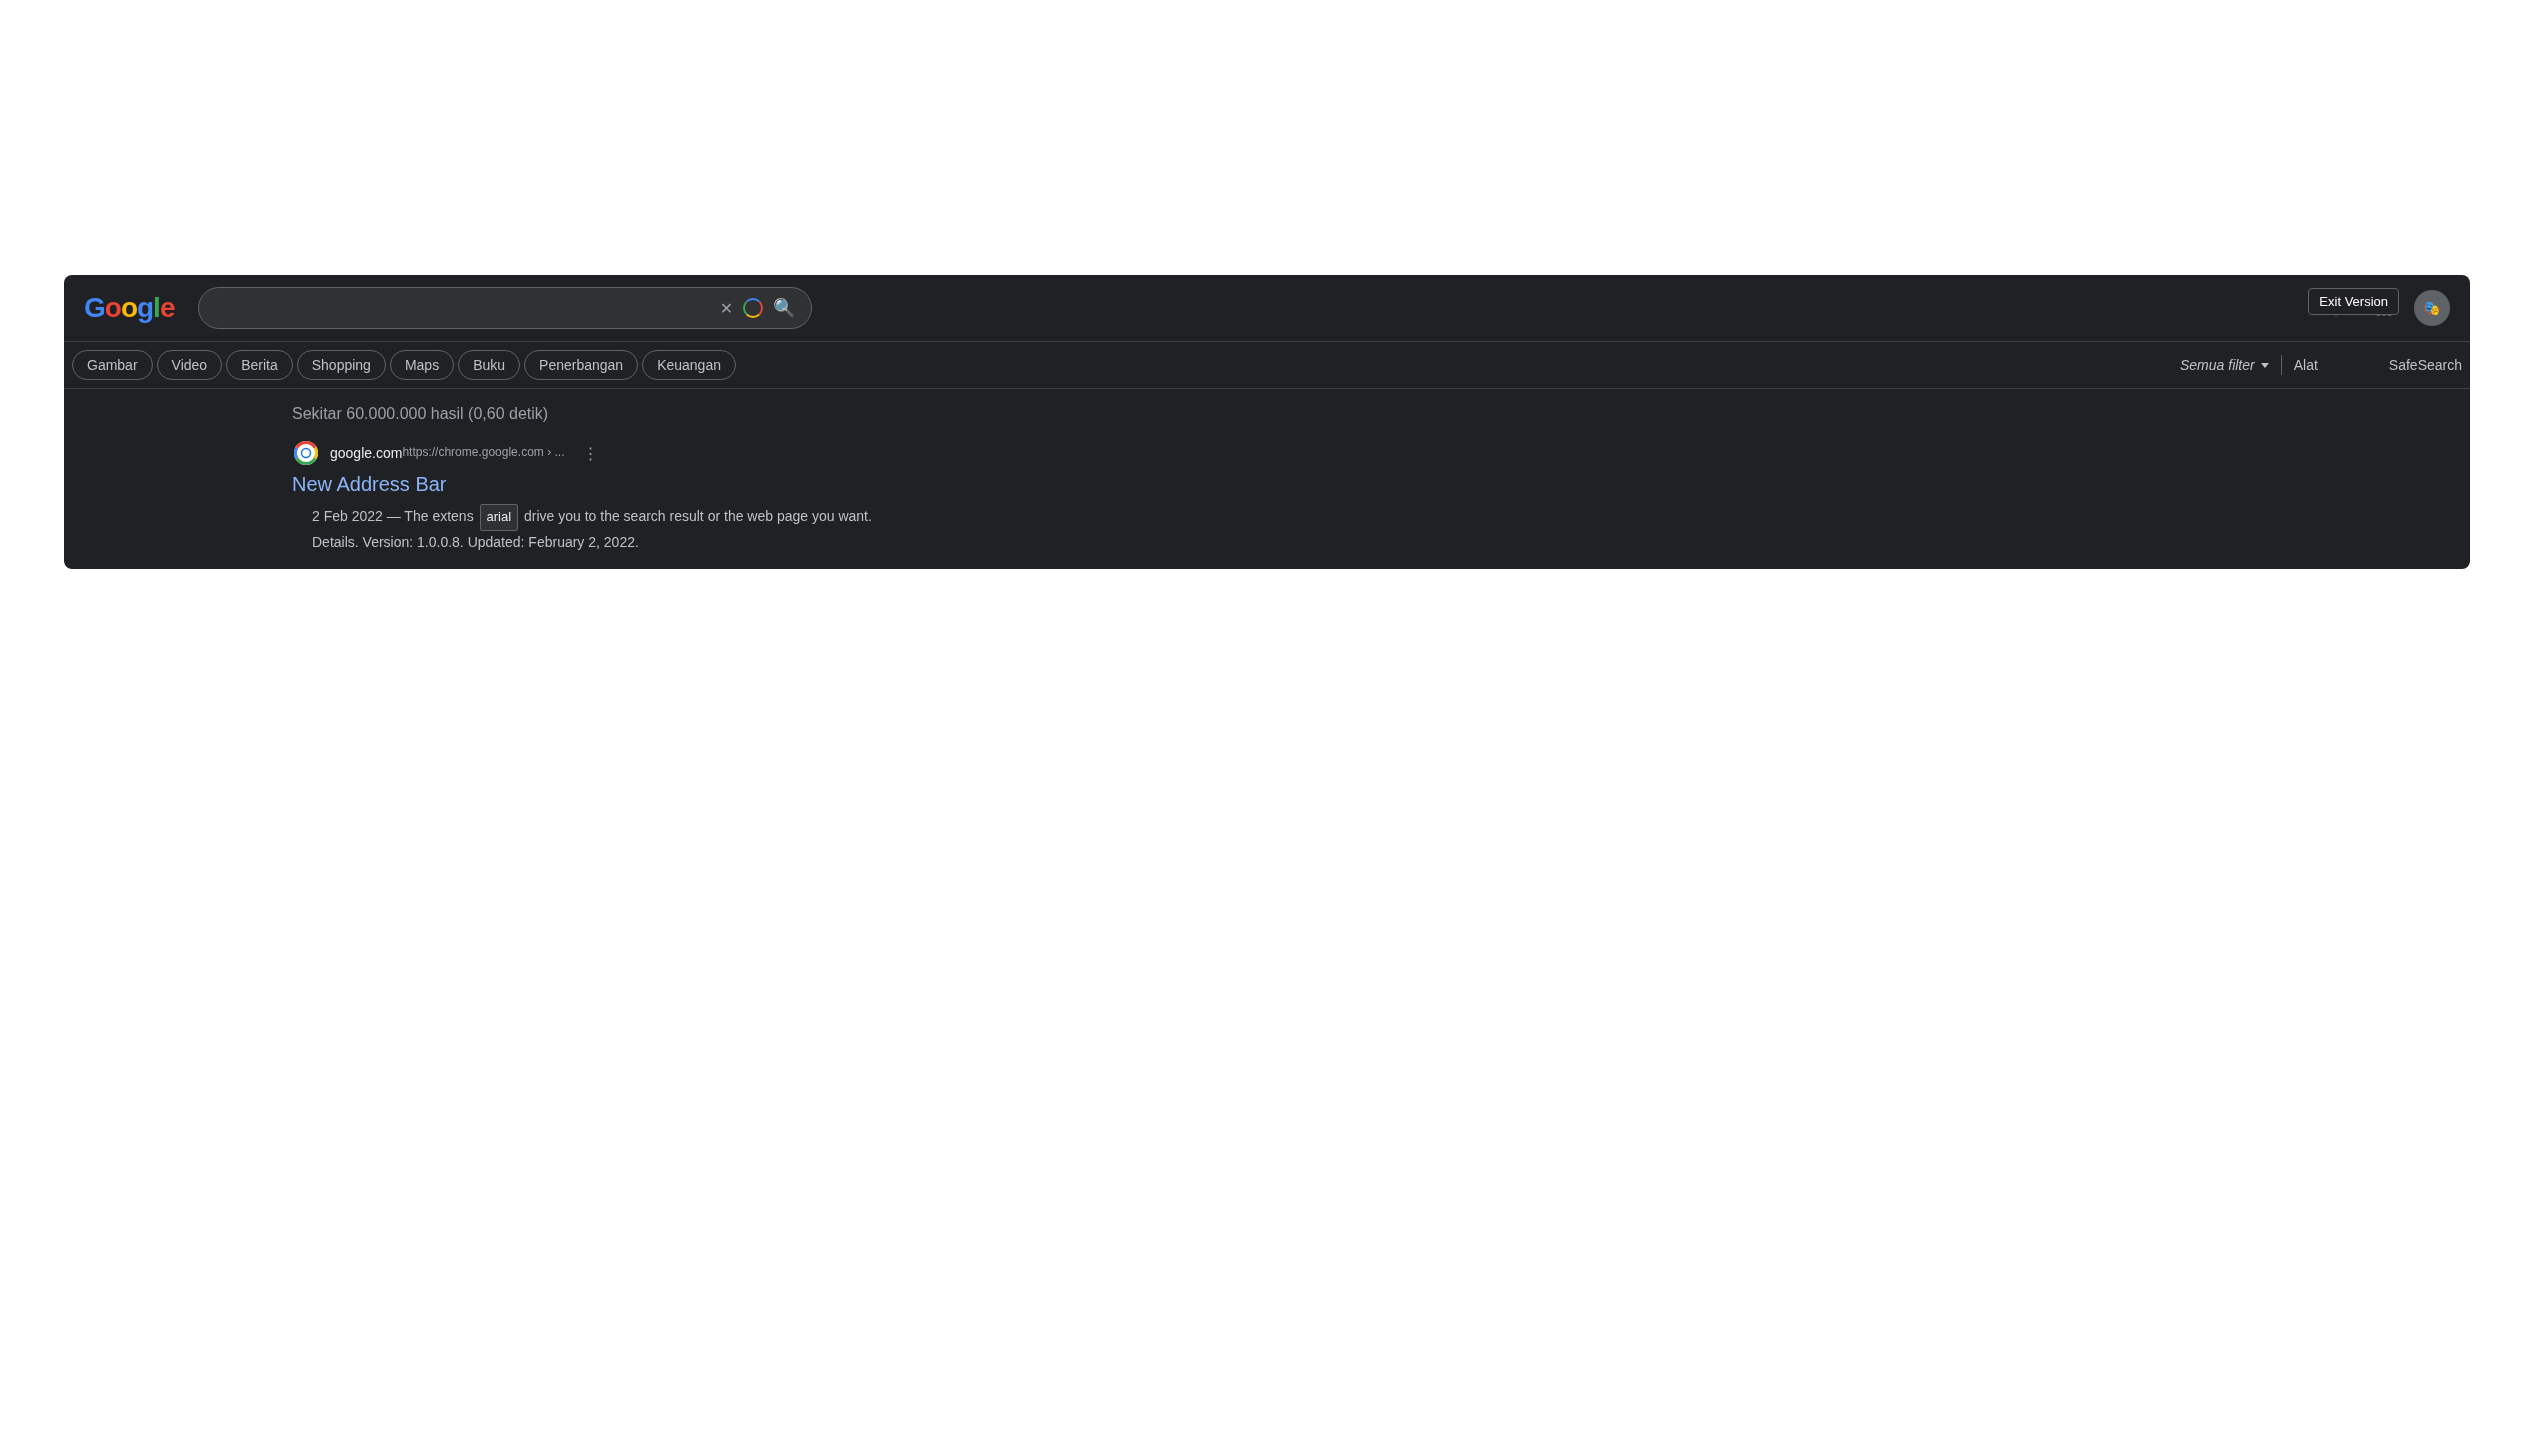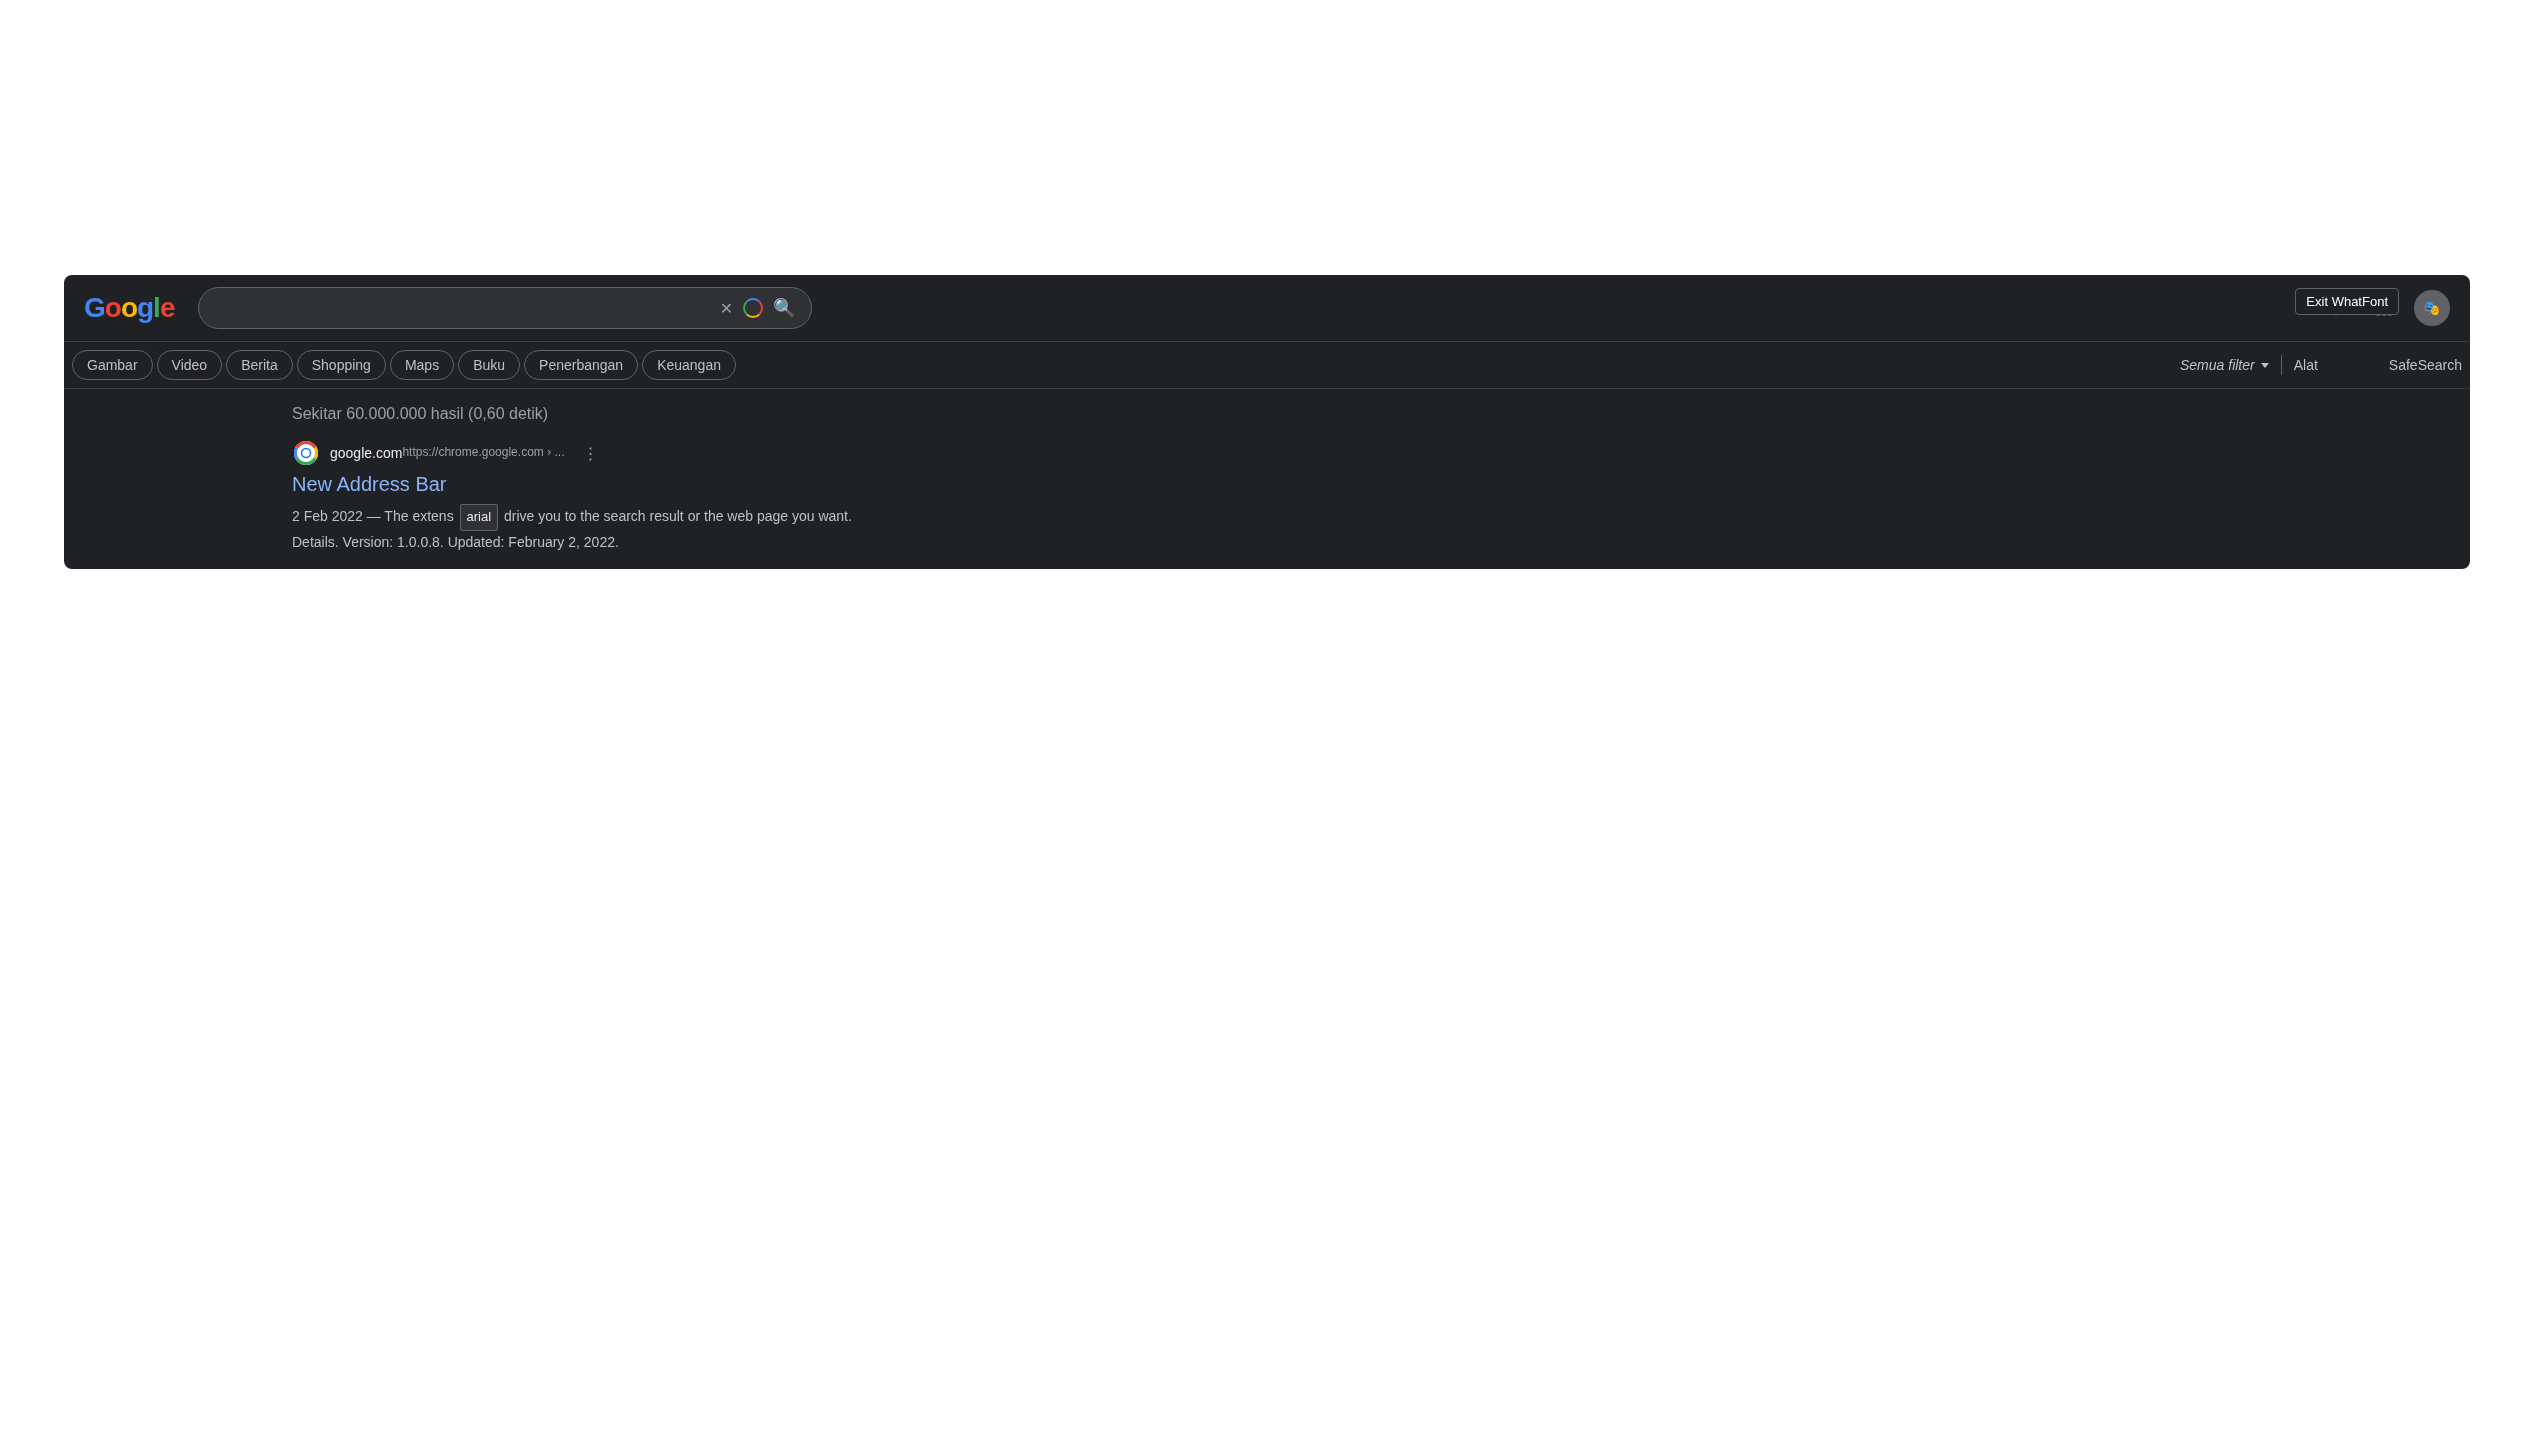--- a/index.html
+++ b/index.html
@@ -263,20 +263,21 @@
       cursor: pointer;
       text-decoration: none;
       margin-bottom: 4px;
     }
 
     .result-snippet {
       color: #bdc1c6;
       font-size: 14px;
       line-height: 1.6;
       max-width: 594px;
+      margin-left: 20px;
     }
 
     .arial-badge {
       display: inline-block;
       background: #303134;
       color: #e8eaed;
       font-family: Arial, sans-serif;
       font-size: 13px;
       padding: 2px 6px;
       border: 1px solid #5f6368;
@@ -343,21 +344,21 @@
           <rect x="3" y="10" width="4" height="4" rx="0.5"></rect>
           <rect x="10" y="10" width="4" height="4" rx="0.5"></rect>
           <rect x="17" y="10" width="4" height="4" rx="0.5"></rect>
           <rect x="3" y="17" width="4" height="4" rx="0.5"></rect>
           <rect x="10" y="17" width="4" height="4" rx="0.5"></rect>
           <rect x="17" y="17" width="4" height="4" rx="0.5"></rect>
         </svg>
       </div>
 
       <div style="position:relative;">
-        <div class="exit-whatfont-tooltip">Exit WhatFont</div>
+        <div class="exit-whatfont-tooltip">Exit Version</div>
         <div class="avatar">
           
           🎭
         </div>
       </div>
     </div>
   </div>
 
   <div class="filter-tabs">
     <button class="filter-tab">Gambar</button>

